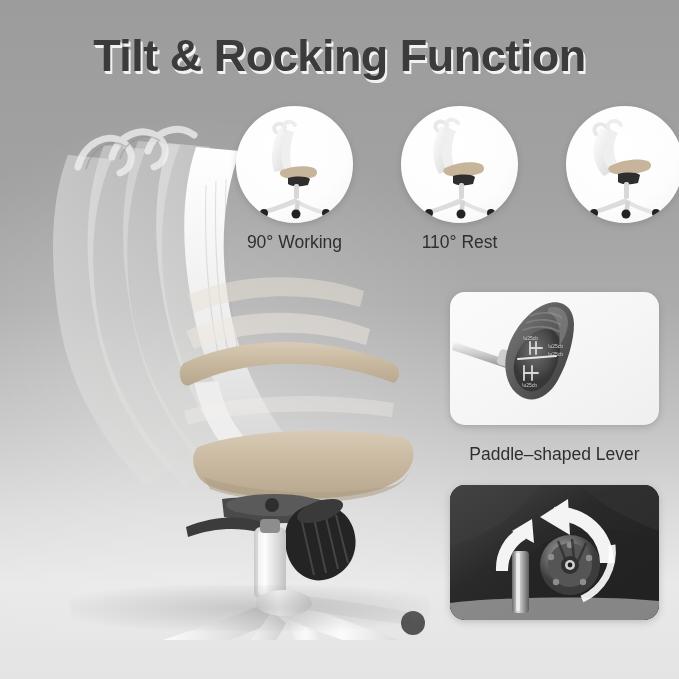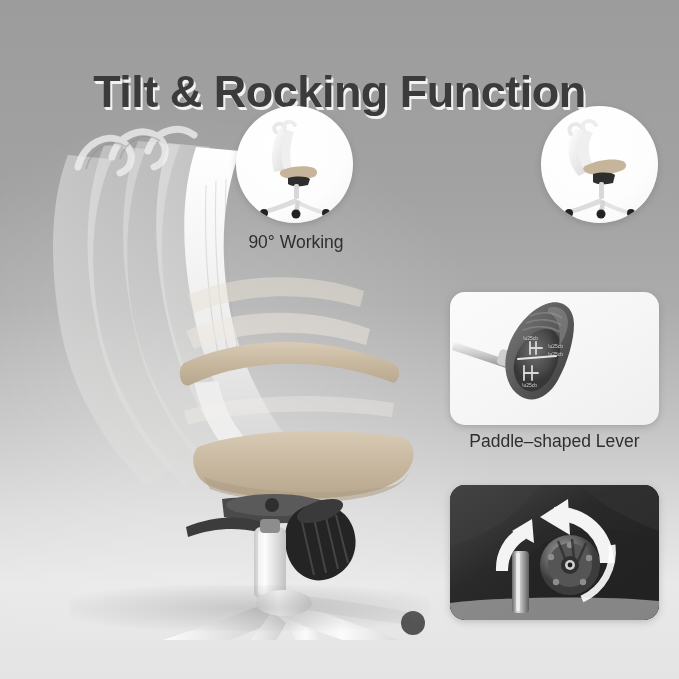--- a/index.html
+++ b/index.html
@@ -36,21 +36,20 @@
     position: absolute;
     left: 0; top: 30px;
     width: 679px;
     text-align: center;
     font-size: 45px;
     font-weight: bold;
     letter-spacing: -0.5px;
     color: #3b3b3b;
     text-shadow: 2px 3px 0 #f2f2f2, 1px 2px 1px rgba(255,255,255,0.9);
     white-space: nowrap;
-    margin-top: 36px;
   }
 
   
   .badges {
     position: absolute;
     left: 236px; top: 106px;
     width: 425px;
     display: flex;
     justify-content: space-between;
     gap: 48px;
@@ -88,21 +87,21 @@
     box-shadow: 0 2px 7px rgba(90,90,90,0.30);
   }
   .card-lever .card {
     background: linear-gradient(150deg, #fbfbfb 0%, #f6f6f6 50%, #efefef 100%);
   }
   .card-tilt .card {
     height: 135px;
     background: #2b2b2b;
   }
   .card-caption {
-    margin-top: 6px;
+    margin-top: 19px;
     text-align: center;
     font-size: 17.5px;
     color: #2f2f2f;
     white-space: nowrap;
   }
 
   
   .main-chair {
     position: absolute;
     left: 8px; top: 95px;
@@ -297,20 +296,41 @@
           <path d="M62 94 C 70 99 82 103 90 105 L 88 109 C 78 106 66 101 60 98 Z" fill="#e3e3e3"></path>
           <path d="M60 94 L 58 106 L 63 106 L 64 95 Z" fill="#d5d5d5"></path>
           <circle cx="28" cy="107" r="4" fill="#232323"></circle>
           <circle cx="60" cy="108" r="4.5" fill="#232323"></circle>
           <circle cx="90" cy="107" r="4" fill="#232323"></circle>
         </svg>
       </div>
       <div class="badge-label">90° Working</div>
     </div>
 
+    <div class="badge">
+      <div class="badge-circle">
+        <svg class="mini" viewBox="0 0 117 117">
+
+          <path d="M40 20 C 30 34 30 54 38 68 L 50 63 C 44 51 44 36 50 24 Z" fill="url(#mf1)"></path>
+          <path d="M47 22 C 39 36 39 54 46 66 L 54 62 C 49 51 50 36 55 25 Z" fill="#efefef"></path>
+          <path d="M36 24 C 30 17 41 12 46 19" fill="none" stroke="#e8e8e8" stroke-width="4" stroke-linecap="round"></path>
+          <path d="M46 22 C 41 15 52 10 57 17" fill="none" stroke="#ededed" stroke-width="4" stroke-linecap="round"></path>
+          <path d="M44 62 C 56 56 72 55 80 58 C 84 60 84 65 80 67 C 70 71 54 72 46 69 C 42 67 41 64 44 62 Z" fill="#c6b49b"></path>
+          <path d="M52 70 C 60 68 70 68 74 71 L 72 78 C 64 80 56 80 52 77 Z" fill="#2e2e2e"></path>
+          <rect x="58" y="77" width="5" height="16" rx="2" fill="#d8d8d8"></rect>
+          <path d="M60 92 C 48 97 34 102 28 104 L 30 108 C 40 105 54 100 62 97 Z" fill="#dcdcdc"></path>
+          <path d="M62 94 C 70 99 82 103 90 105 L 88 109 C 78 106 66 101 60 98 Z" fill="#e3e3e3"></path>
+          <path d="M60 94 L 58 106 L 63 106 L 64 95 Z" fill="#d5d5d5"></path>
+          <circle cx="28" cy="107" r="4" fill="#232323"></circle>
+          <circle cx="60" cy="108" r="4.5" fill="#232323"></circle>
+          <circle cx="90" cy="107" r="4" fill="#232323"></circle>
+        </svg>
+      </div>
+      <div class="badge-label">110° Rest</div>
+    </div>
 
     <div class="badge">
       <div class="badge-circle">
         <svg class="mini" viewBox="0 0 117 117">
 
           <path d="M34 22 C 24 38 26 58 38 70 L 50 63 C 41 51 40 38 46 26 Z" fill="url(#mf1)"></path>
           <path d="M43 23 C 34 39 35 56 46 66 L 54 61 C 46 51 46 38 52 27 Z" fill="#efefef"></path>
           <path d="M30 28 C 24 20 36 14 41 22" fill="none" stroke="#e8e8e8" stroke-width="4" stroke-linecap="round"></path>
           <path d="M43 24 C 38 16 50 11 55 19" fill="none" stroke="#ededed" stroke-width="4" stroke-linecap="round"></path>
           <path d="M44 60 C 57 53 74 52 82 55 C 86 57 86 62 82 64 C 71 69 54 70 46 67 C 42 65 41 62 44 60 Z" fill="#c6b49b"></path>

